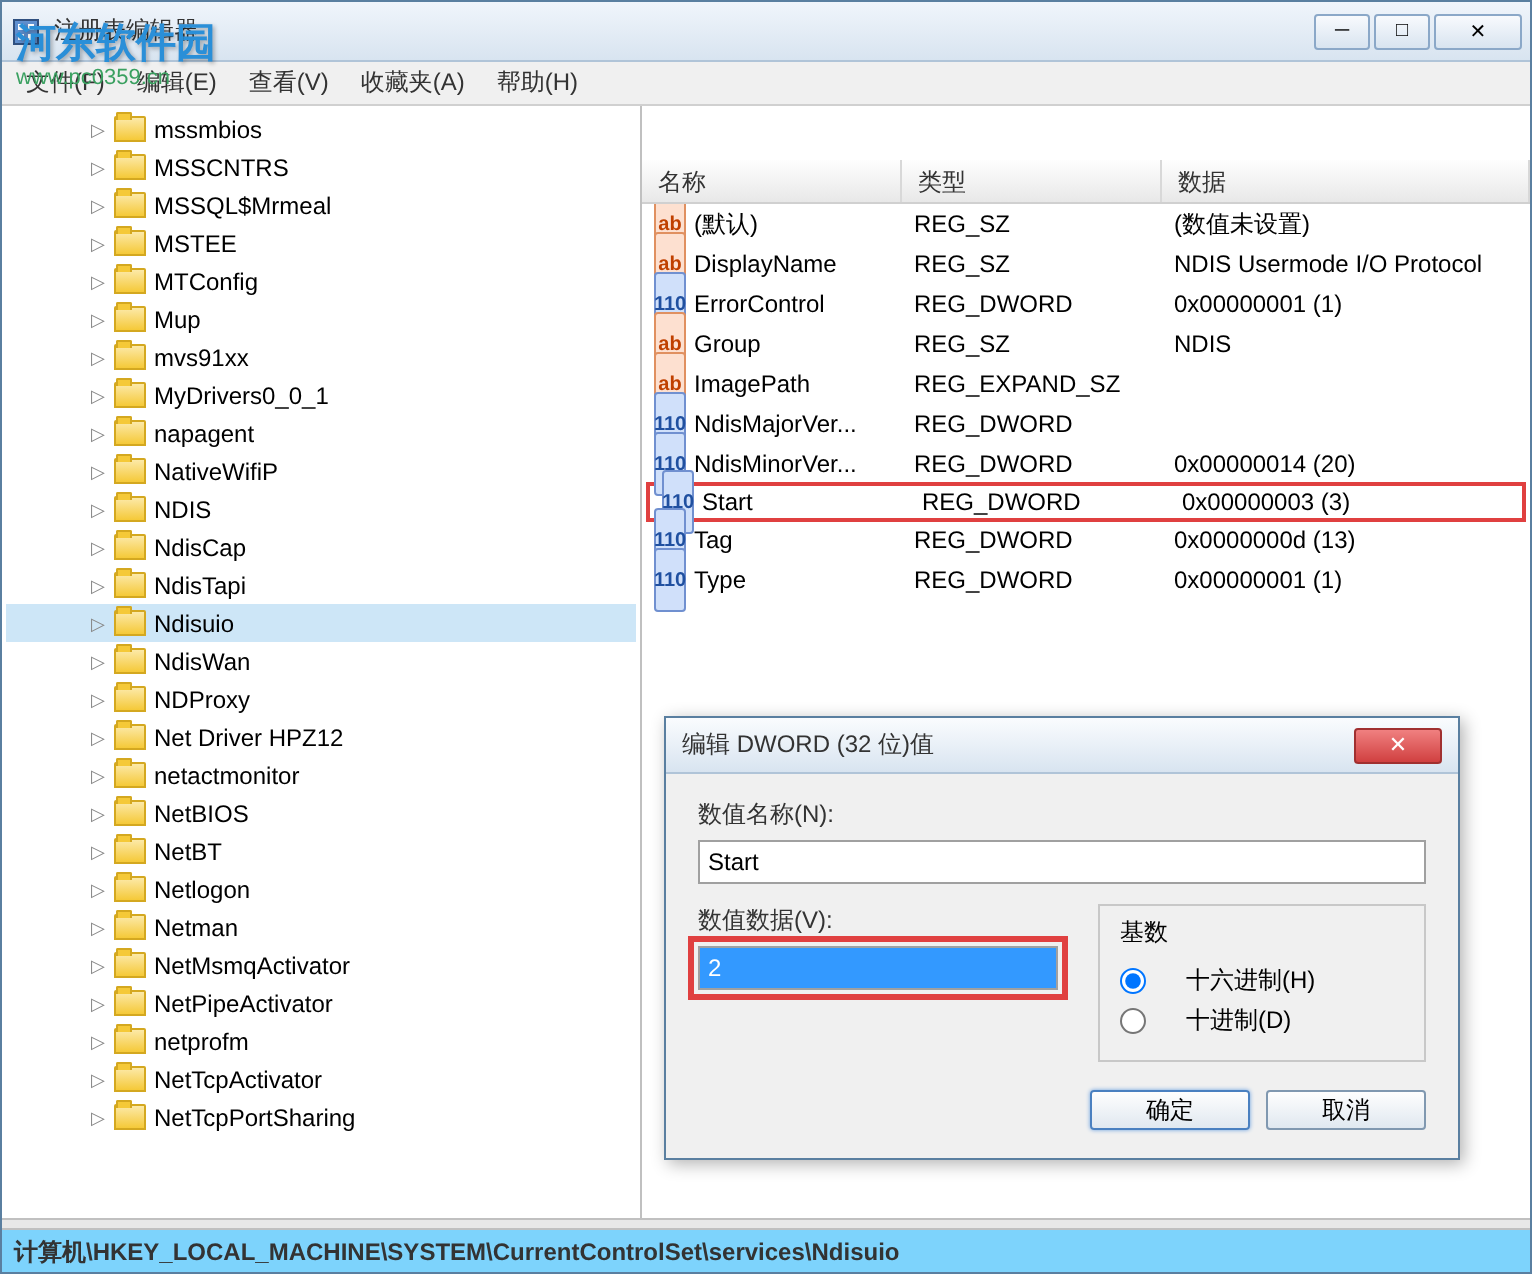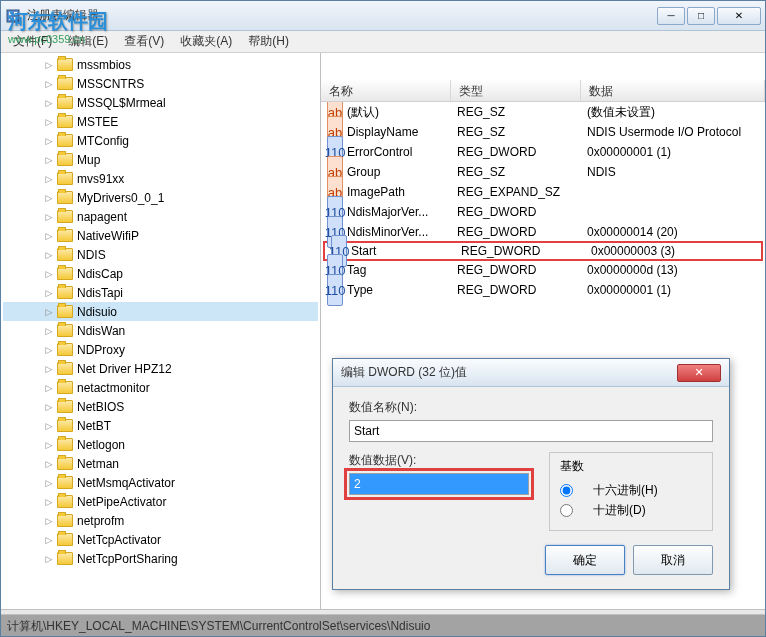--- a/index.html
+++ b/index.html
@@ -39,25 +39,25 @@
     .col-data { flex: 1; }
     
     .list-body { flex: 1; overflow: auto; }
     .list-row { display: flex; height: 20px; align-items: center; cursor: pointer; }
     .list-row.highlighted { border: 2px solid #e04040; margin: -1px 2px; }
     .list-cell { padding: 2px 6px; display: flex; align-items: center; white-space: nowrap; overflow: hidden; }
     .list-cell.col-name { width: 130px; }
     .list-cell.col-type { width: 130px; }
     .list-cell.col-data { flex: 1; }
     
-    .reg-icon { width: 16px; height: 32px; margin-right: 4px; display: inline-flex; align-items: center; justify-content: center; font-size: 13px; font-weight: normal; border-radius: 2px; }
+    .reg-icon { width: 16px; height: 32px; margin-right: 4px; display: inline-flex; align-items: center; justify-content: center; font-size: 10px; font-weight: bold; border-radius: 2px; }
     .reg-icon.sz { background: #fde0d0; border: 1px solid #e09060; color: #c04000; }
     .reg-icon.dword { background: #d0e0fa; border: 1px solid #7090d0; color: #2050a0; }
     
-    .statusbar { height: 22px; border-top: 1px solid #c0c0c0; padding: 3px 6px; background: #a3a3a3; color: #333; white-space: nowrap; overflow: hidden; }
+    .statusbar { height: 22px; border-top: 1px solid #c0c0c0; padding: 3px 6px; background: #7dd3fc; color: #333; white-space: nowrap; overflow: hidden; font-weight: bold; }
     .splitter { height: 5px; background: #e8e8e8; border-top: 1px solid #c0c0c0; }
     
     
     .dialog { position: absolute; left: 332px; top: 358px; width: 398px; background: #f0f0f0; border: 1px solid #5a7fa0; box-shadow: 2px 2px 8px rgba(0,0,0,0.3); z-index: 50; }
     .dialog-titlebar { background: linear-gradient(#fafcfe, #d8e4f0); height: 28px; display: flex; align-items: center; padding: 0 8px; border-bottom: 1px solid #b0c4d8; }
     .dialog-title { flex: 1; color: #333; font-size: 12px; }
     .dialog-close { width: 44px; height: 18px; background: linear-gradient(#f08080, #d04040); border: 1px solid #a03030; border-radius: 2px; color: #fff; display: flex; align-items: center; justify-content: center; cursor: pointer; font-size: 11px; }
     .dialog-body { padding: 12px 16px 14px; }
     .dialog-label { color: #333; margin-bottom: 4px; font-size: 12px; }
     .dialog-input { width: 100%; height: 22px; border: 1px solid #a0a0a0; padding: 2px 4px; font-size: 12px; background: #fff; margin-bottom: 10px; }
@@ -66,21 +66,21 @@
     .dialog-col-left { flex: 0 0 180px; }
     .dialog-col-right { flex: 1; }
     .value-input-wrap { border: 3px solid #e04040; padding: 2px; margin: -5px -5px 6px; }
     .value-input-wrap input { margin-bottom: 0; background: #fff; }
     .value-input-wrap input.selected-text { background: #3399ff; color: #fff; }
     .fieldset { border: 1px solid #c8c8c8; padding: 6px 10px 8px; }
     .fieldset-legend { padding: 0 4px; margin-left: -4px; margin-top: -14px; background: #f0f0f0; display: inline-block; margin-bottom: 4px; }
     .radio-row { display: flex; align-items: center; margin: 3px 0; gap: 20px; }
     .radio-row input { margin: 0; }
     .dialog-buttons { display: flex; justify-content: flex-end; gap: 8px; margin-top: 14px; }
-    .dialog-btn { width: 80px; height: 30px; border: 1px solid #8098b0; background: linear-gradient(#fefefe, #e0e8f0); border-radius: 2px; cursor: pointer; font-size: 12px; }
+    .dialog-btn { width: 80px; height: 20px; border: 1px solid #8098b0; background: linear-gradient(#fefefe, #e0e8f0); border-radius: 2px; cursor: pointer; font-size: 12px; }
     .dialog-btn.primary { border-color: #4a80c0; box-shadow: 0 0 2px #6aa0e0; }
     
     ::-webkit-scrollbar { width: 16px; height: 16px; }
     ::-webkit-scrollbar-track { background: #f0f0f0; }
     ::-webkit-scrollbar-thumb { background: #c8d0d8; border: 1px solid #a0a8b0; border-radius: 2px; }
     ::-webkit-scrollbar-button { background: #e8e8e8; height: 16px; border: 1px solid #c0c0c0; }
   </style>
 </head>
 <body>
 

